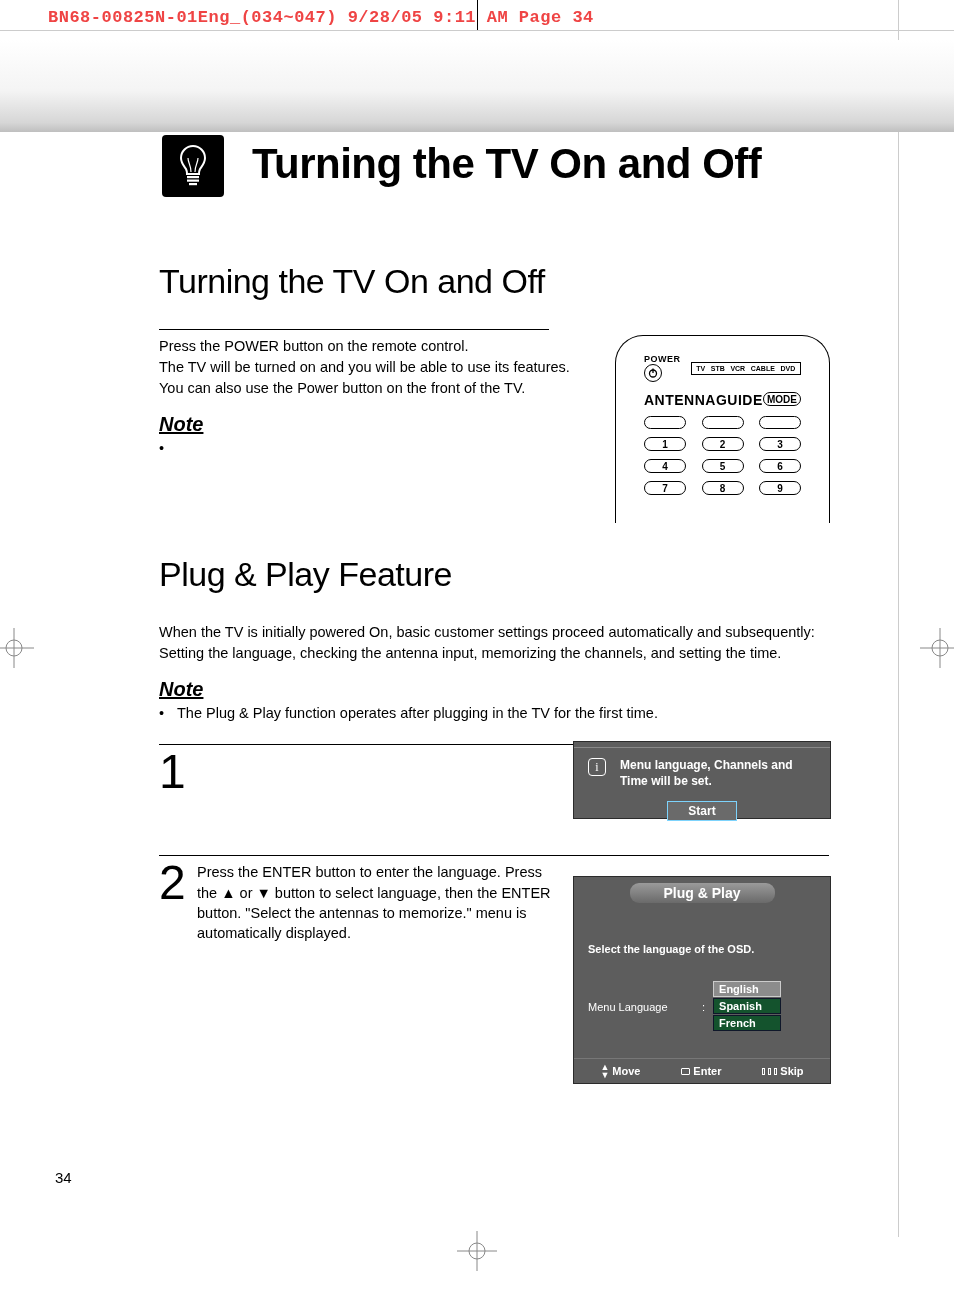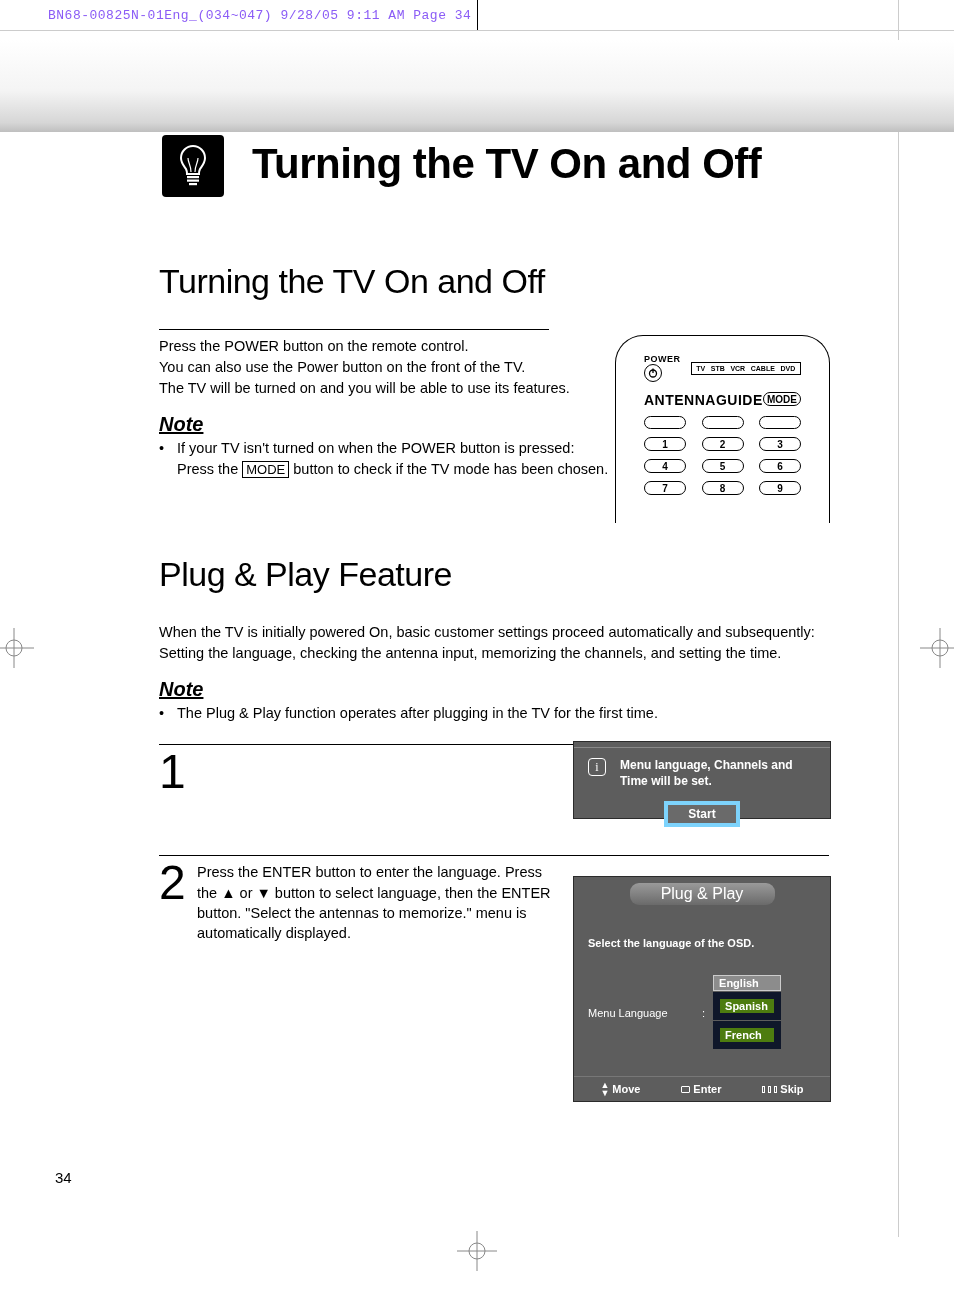--- a/index.html
+++ b/index.html
@@ -9,23 +9,24 @@
     background: #fff;
     font-family: Arial, Helvetica, sans-serif;
     color: #000;
     position: relative;
     overflow: hidden;
   }
   .slug {
     position: absolute;
     top: 8px; left: 48px;
     font-family: "Courier New", monospace;
-    font-size: 13px;
+    font-size: 17px;
     letter-spacing: 0.5px;
-    color: #8b5cf6;
+    color: #ef4444;
+    font-weight: bold;
   }
   
   .crop-top {
     position: absolute;
     top: 0; left: 50%;
     width: 1px; height: 30px;
     background: #000;
   }
   .crop-top-h {
     position: absolute;
@@ -136,39 +137,39 @@
   .osd1 { top: 741px; left: 573px; height: 78px; }
   .osd-inner { border-top: 1px solid #888; margin-top: 5px; padding: 10px 14px; display: flex; gap: 14px; align-items: flex-start;}
   .info-i {
     width: 18px; height: 18px; border: 1.5px solid #fff; border-radius: 4px;
     display: flex; align-items: center; justify-content: center;
     font-size: 12px; font-family: serif;
     flex-shrink: 0;
   }
   .osd-msg { font-weight: bold; line-height: 1.3; }
   .osd-btn {
-    border: 4px solid #7dd3fc; background: #6a6a6a;
+    border: 1px solid #7dd3fc; background: #6a6a6a;
     padding: 2px 20px; font-weight: bold; font-size: 12px;
     margin: 2px auto 8px; width: fit-content;
   }
 
   .osd2 { top: 876px; left: 573px; padding-bottom: 0; }
   .osd2-title {
     background: linear-gradient(#9a9a9a, #6a6a6a);
-    font-weight: normal; font-size: 16px;
-    width: 145px; margin: 6px auto 8px;
+    font-weight: bold; font-size: 14px;
+    width: 145px; margin: 6px auto 16px;
     text-align: center; border-radius: 9px; padding: 2px 0;
   }
   .osd2-sub { font-weight: bold; font-size: 11px; padding: 24px 14px; }
   .osd2-row { display: flex; padding: 2px 14px 6px; font-size: 11px; gap: 8px; align-items: center;}
   .osd2-lbl { width: 106px; }
   .osd2-colon { }
   .lang-list { }
   .lang-opt {
-    background: #4d7c0f; border: 7px solid #0f172a; width: 68px;
+    background: #14532d; border: 1px solid #0f172a; width: 68px;
     padding: 1px 5px; margin-bottom: 1px; font-weight: bold; font-size: 11px;
   }
   .lang-opt.sel { background: #8c8c8c; border: 1px solid #ccc; }
   .osd2-foot {
     display: flex; justify-content: space-around;
     padding: 4px 6px; font-size: 11px; font-weight: bold; margin-top: 20px;
     border-top: 1px solid #777;
   }
   .osd2-foot span { display: flex; align-items: center; gap: 3px; }
   .ud { font-size: 9px; line-height: 0.9; }
@@ -220,30 +221,26 @@
   </svg>
 </div>
 
 <h1 class="main-title">Turning the TV On and Off</h1>
 
 <div class="sec1">
   <div class="sec-title">Turning the TV On and Off</div>
   <div class="hr"></div>
   <div class="body">
     <div>Press the POWER button on the remote control.</div>
+    <div>The TV will be turned on and you will be able to use its features.</div>
     <div>You can also use the Power button on the front of the TV.</div>
-    <div>The TV will be turned on and you will be able to use its features.</div>
   </div>
   <div class="note-h">Note</div>
   <div class="bullet">
     <div class="dot">•</div>
-    <div>
-      <span>If your TV isn't turned on when the POWER button is pressed:</span><br>
-      <span>Press the </span><span class="boxed">MODE</span><span> button to check if the TV mode has been chosen.</span>
-    </div>
   </div>
 </div>
 
 <div class="remote">
   <div class="remote-top">
     <div>
       <div class="pwr-lbl">POWER</div>
       <div class="pwr-btn">
         <svg width="10" height="10" viewBox="0 0 10 10">
             <circle cx="5" cy="5.5" r="3.5" fill="none" stroke="#000" stroke-width="1.3"></circle>

